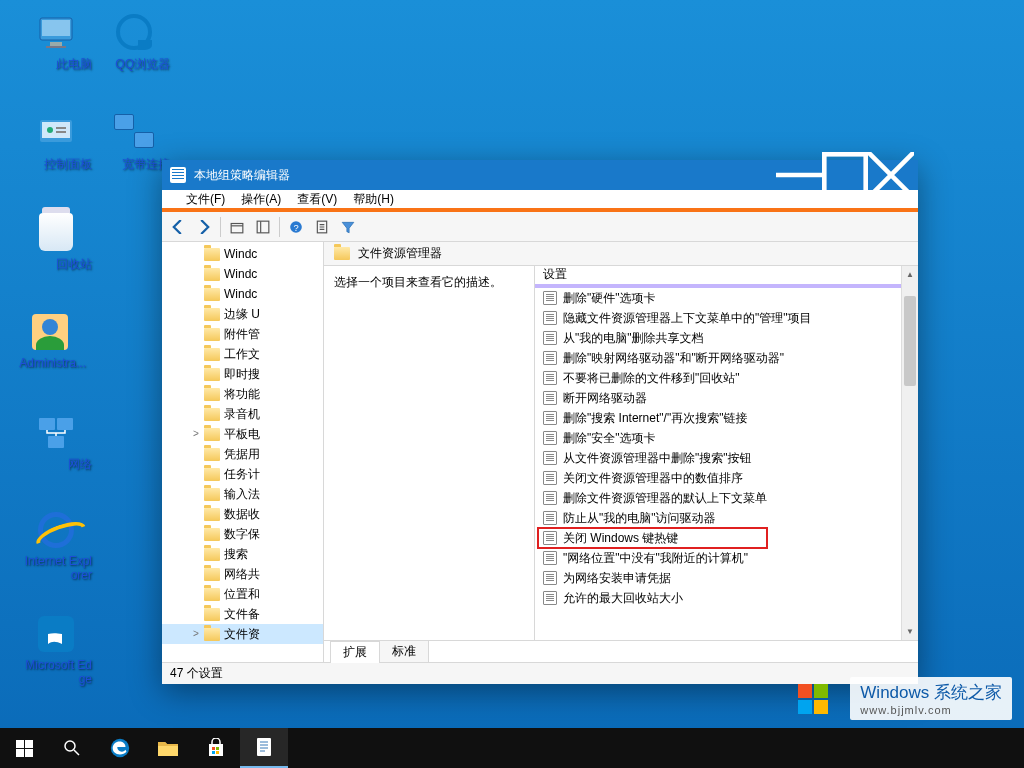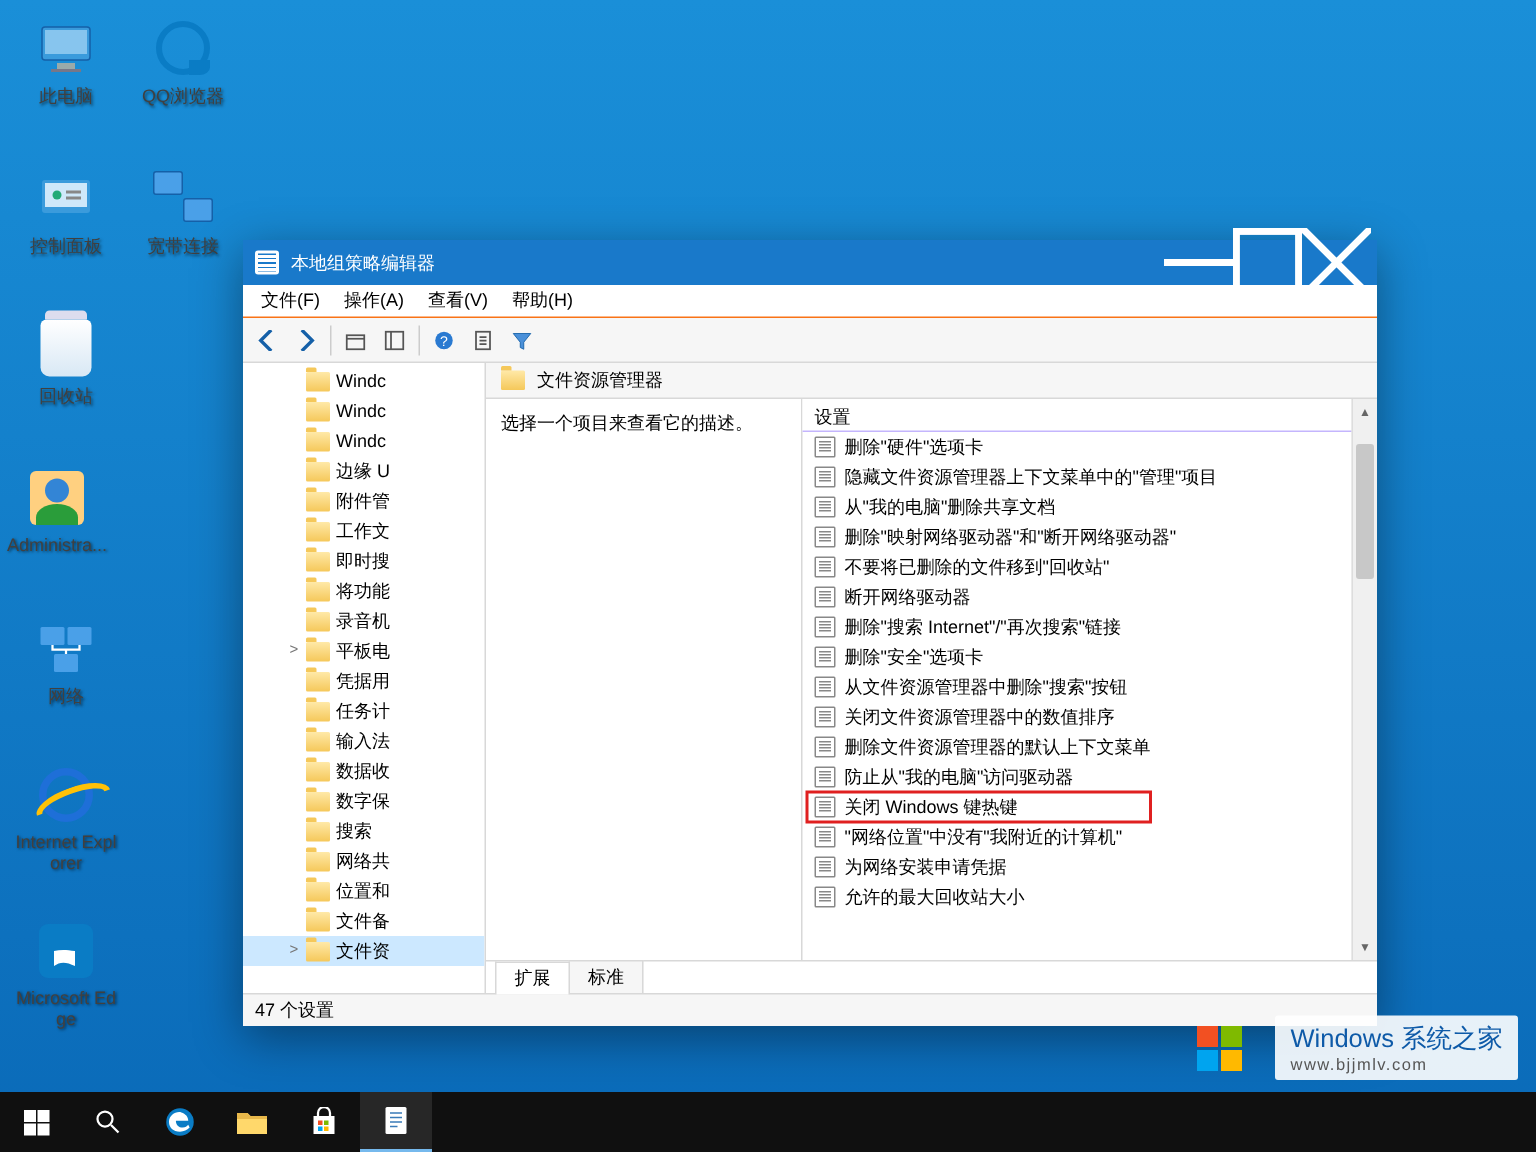--- a/index.html
+++ b/index.html
@@ -1,21 +1,21 @@
 <!DOCTYPE html>
 <html><head>
 <meta charset="utf-8">
 <style>
   * { box-sizing: border-box; margin: 0; padding: 0; font-family: "Microsoft YaHei", "Segoe UI", sans-serif; }
   html, body { width: 1024px; height: 768px; overflow: hidden; }
   body { background: linear-gradient(180deg, #1a8fd8 0%, #0a6ab8 100%); position: relative; }
 
   
   .desktop { position: absolute; top: 0; left: 0; width: 100%; height: 100%; }
-  .dicon { position: absolute; width: 72px; text-align: center; color: #404040; font-size: 12px; cursor: pointer; }
+  .dicon { position: absolute; width: 72px; text-align: right; color: #1d4ed8; font-size: 12px; cursor: pointer; margin-left: 12px; }
   .dicon .di { width: 40px; height: 40px; margin: 0 auto 4px; display:flex;align-items:center;justify-content:center;}
   .dicon .lbl { text-shadow: 1px 1px 2px rgba(0,0,0,.6); word-break: break-all;}
   .i-trash { width:34px;height:38px;background:linear-gradient(#fff,#d8e8f5);border-radius:4px 4px 6px 6px;position:relative;}
   .i-trash::before{content:"";position:absolute;top:-6px;left:3px;right:3px;height:6px;background:#dde;border-radius:3px 3px 0 0;}
   .i-user{width:36px;height:36px;background:#ffd080;border-radius:4px;position:relative;overflow:hidden;}
   .i-user::before{content:"";position:absolute;left:10px;top:5px;width:16px;height:16px;background:#3385d6;border-radius:50%;}
   .i-user::after{content:"";position:absolute;left:4px;bottom:-4px;width:28px;height:18px;background:#2a9d3a;border-radius:50% 50% 0 0;}
   .i-ie{width:36px;height:36px;border:5px solid #1e6fd8;border-radius:50%;position:relative;}
   .i-ie::after{content:"";position:absolute;left:-8px;top:8px;width:44px;height:12px;border:4px solid #ffc107;border-radius:50%;transform:rotate(-20deg);clip-path:inset(0 0 50% 0);}
   .i-edge{width:36px;height:36px;background:#0a7cc5;border-radius:6px;display:flex;align-items:center;justify-content:center;color:#fff;}
@@ -26,21 +26,21 @@
   .i-conn .m1{left:0;top:0;} .i-conn .m2{right:0;bottom:2px;}
 
   
   .window { position: absolute; left: 162px; top: 160px; width: 756px; height: 524px; background: #fff; box-shadow: 0 8px 30px rgba(0,0,0,.4); display:flex; flex-direction:column; }
   .titlebar { background: #1979ca; color: #fff; height: 30px; display:flex; align-items:center; padding: 0 4px 0 8px; font-size: 12px; }
   .titlebar .ticon { width:16px;height:16px;background:#fff;margin-right:8px;border-radius:2px;position:relative;}
   .titlebar .ticon::after{content:"";position:absolute;left:2px;top:2px;right:2px;bottom:2px;background:repeating-linear-gradient(#1979ca 0 1px,#fff 1px 3px);}
   .titlebar .spacer{flex:1;}
   .winbtn{width:46px;height:30px;display:flex;align-items:center;justify-content:center;color:#fff;cursor:pointer;}
 
-  .menubar { background:#fff; height:22px; display:flex; align-items:center; padding:0 4px; font-size:12px; border-bottom:1px solid #f97316;}
+  .menubar { background:#fff; height:22px; display:flex; align-items:center; padding:0 16px; font-size:12px; border-bottom:4px solid #f97316;}
   .menubar .mi{padding:2px 8px;cursor:pointer;}
 
   .toolbar{background:#f6f6f6;height:30px;display:flex;align-items:center;padding:0 4px;gap:2px;border-bottom:1px solid #d8d8d8;}
   .tbtn{width:24px;height:24px;display:flex;align-items:center;justify-content:center;border:1px solid transparent;cursor:pointer;}
   .tbtn svg{width:14px;height:14px;}
   .tsep{width:1px;height:20px;background:#ccc;margin:0 2px;}
 
   .content{flex:1;display:flex;min-height:0;}
   .tree{width:162px;border-right:1px solid #d8d8d8;overflow:hidden;font-size:12px;padding-top:2px;}
   .tnode{display:flex;align-items:center;height:20px;padding-left:28px;cursor:pointer;white-space:nowrap;overflow:hidden;}
@@ -49,21 +49,21 @@
   .tnode .fold{width:16px;height:13px;background:linear-gradient(#ffe9a8,#f5c85a);border-radius:1px;margin-right:4px;flex-shrink:0;position:relative;}
   .tnode .fold::before{content:"";position:absolute;top:-3px;left:0;width:7px;height:3px;background:#f5c85a;border-radius:1px 1px 0 0;}
 
   .main{flex:1;display:flex;flex-direction:column;min-width:0;}
   .mheader{background:#f6f6f6;border-bottom:1px solid #d8d8d8;height:24px;display:flex;align-items:center;padding-left:10px;gap:8px;font-size:12px;}
   .mheader .fold{width:16px;height:13px;background:linear-gradient(#ffe9a8,#f5c85a);border-radius:1px;position:relative;}
   .mheader .fold::before{content:"";position:absolute;top:-3px;left:0;width:7px;height:3px;background:#f5c85a;border-radius:1px 1px 0 0;}
   .mbody{flex:1;display:flex;min-height:0;}
   .descpane{width:210px;padding:8px 10px;font-size:12px;}
   .listpane{flex:1;border-left:1px solid #d8d8d8;display:flex;flex-direction:column;min-width:0;position:relative;}
-  .listhead{height:22px;border-bottom:1px solid #c4b5fd;display:flex;align-items:flex-end;padding-left:8px;font-size:12px;background:#fff;}
+  .listhead{height:22px;border-bottom:4px solid #c4b5fd;display:flex;align-items:flex-start;padding-left:8px;font-size:12px;background:#fff;}
   .listbody{flex:1;overflow:hidden;position:relative;}
   .litem{display:flex;align-items:center;height:20px;padding-left:8px;font-size:12px;cursor:pointer;white-space:nowrap;}
   .litem .picon{width:14px;height:14px;margin-right:6px;background:#fff;border:1px solid #888;border-radius:1px;position:relative;flex-shrink:0;}
   .litem .picon::after{content:"";position:absolute;left:2px;right:2px;top:2px;height:1px;background:#888;box-shadow:0 2px #888,0 4px #888,0 6px #888;}
   .litem.hl{position:relative;}
   .litem.hl::before{content:"";position:absolute;left:2px;right:150px;top:-1px;bottom:-1px;border:2px solid #e02020;pointer-events:none;}
   .vscroll{position:absolute;right:0;top:0;bottom:0;width:17px;background:#f0f0f0;border-left:1px solid #ddd;}
   .vscroll .thumb{position:absolute;left:2px;right:2px;top:30px;height:90px;background:#c8c8c8;border-radius:2px;}
   .vscroll .arr{position:absolute;left:0;right:0;height:17px;display:flex;align-items:center;justify-content:center;color:#666;font-size:8px;}
   .vscroll .arr.up{top:0;} .vscroll .arr.dn{bottom:0;}

